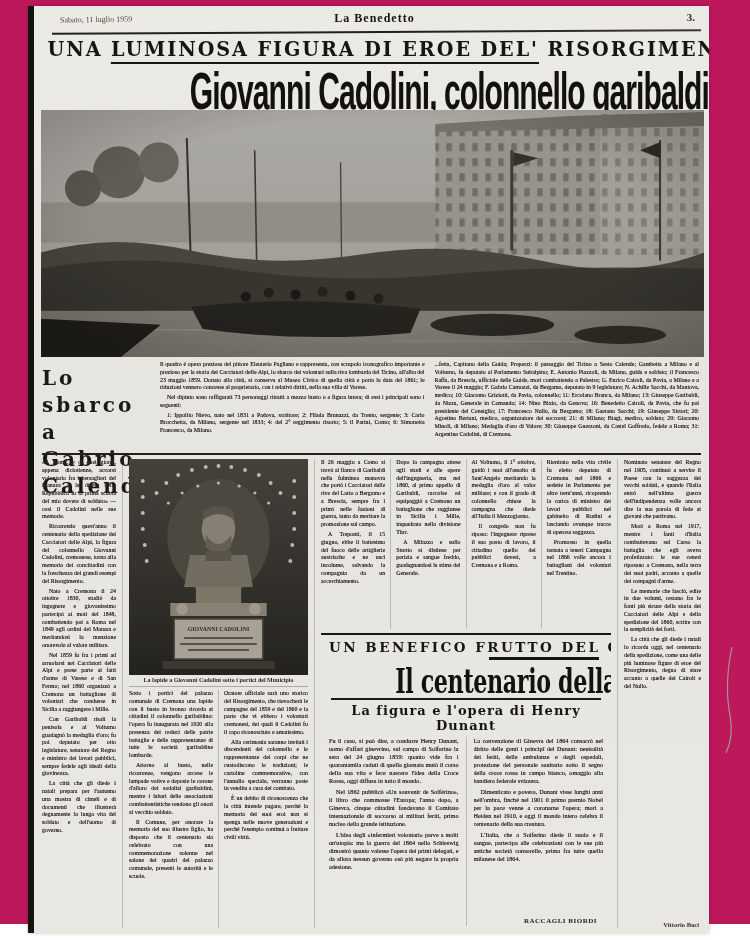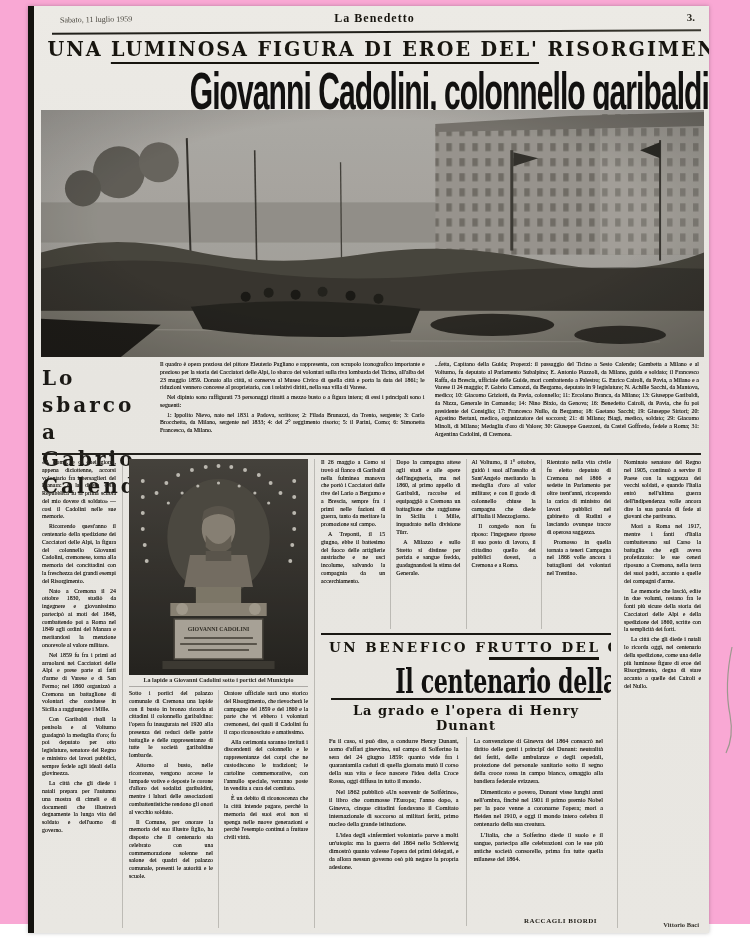--- a/index.html
+++ b/index.html
@@ -1,19 +1,19 @@
 <!DOCTYPE html>
 <html><head>
 <meta charset="utf-8">
 <style>
   * { margin:0; padding:0; box-sizing:border-box; }
   html,body { background:#ffffff; }
   body { width:750px; height:940px; overflow:hidden; font-family:"Liberation Serif", serif; }
 
-  .scan { position:relative; width:750px; height:924px; background:#f9a8d4; }
+  .scan { position:relative; width:750px; height:924px; background:#be185d; }
   .paper {
     position:absolute; left:28px; top:6px; width:681px; height:927px;
     background:linear-gradient(180deg,#eceae5 0%, #e7e5e0 40%, #e9e7e2 100%);
     border-left:6px solid #14130f;
     box-shadow:0 0 4px rgba(0,0,0,.25);
     overflow:hidden; color:#201e1a;
   }
 
   
   .hdr { position:absolute; top:5px; left:14px; right:8px; height:16px; }
@@ -315,21 +315,21 @@
             </div>
         </div>
 
         <div class="box">
           <div class="box-kicker">UN BENEFICO FRUTTO DEL CASO</div>
           <div class="box-kicker-bar"></div>
           <h2 class="box-headline">
             <span>Il centenario della Croce Rossa</span>
           </h2>
           <div class="box-rule"></div>
-          <h3 class="box-subhead">La grado e l'opera di Henry Dunant</h3>
+          <h3 class="box-subhead">La figura e l'opera di Henry Dunant</h3>
           <div class="box-cols">
             <div class="boxwrap">
               <div class="tcol">
                   <p class="bp">Fu il caso, si può dire, a condurre Henry Dunant, uomo d'affari ginevrino, sul campo di Solferino la sera del 24 giugno 1859: quanto vide fra i quarantamila caduti di quella giornata mutò il corso della sua vita e fece nascere l'idea della Croce Rossa, oggi diffusa in tutto il mondo.</p>
                   <p class="bp">Nel 1862 pubblicò «Un souvenir de Solférino», il libro che commosse l'Europa; l'anno dopo, a Ginevra, cinque cittadini fondavano il Comitato internazionale di soccorso ai militari feriti, primo nucleo della grande istituzione.</p>
                   <p class="bp">L'idea degli «infermieri volontari» parve a molti un'utopia: ma la guerra del 1864 nello Schleswig dimostrò quanto valesse l'opera dei primi delegati, e da allora nessun governo osò più negare la propria adesione.</p>
                 </div>
             </div>
             <div class="boxwrap">
               <div class="tcol">

